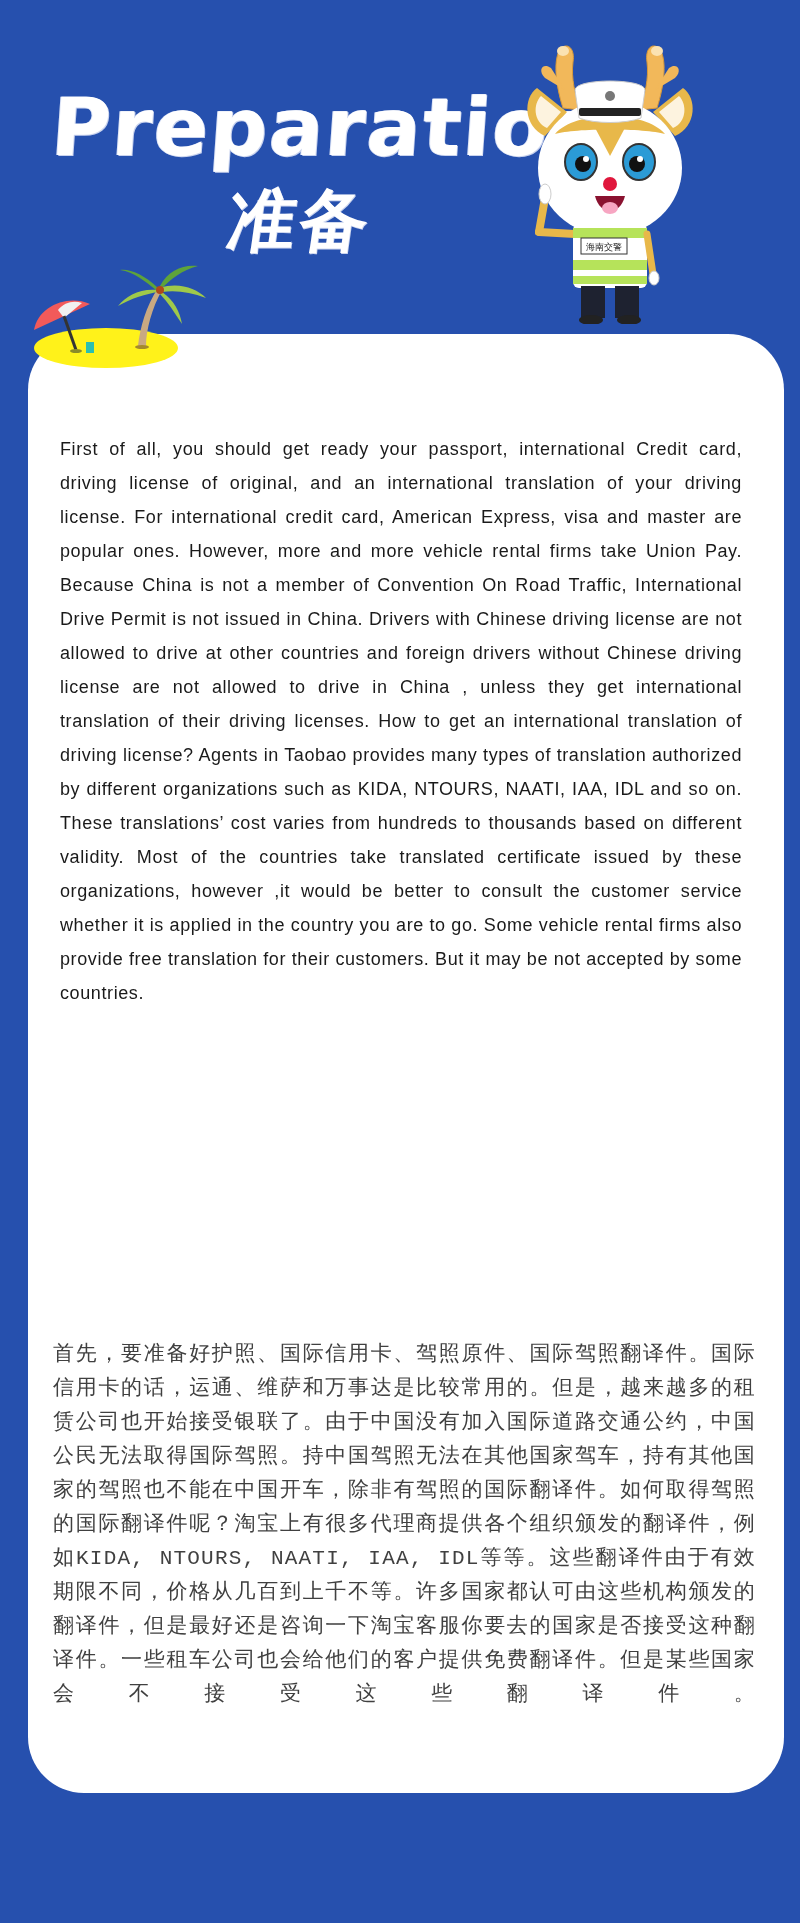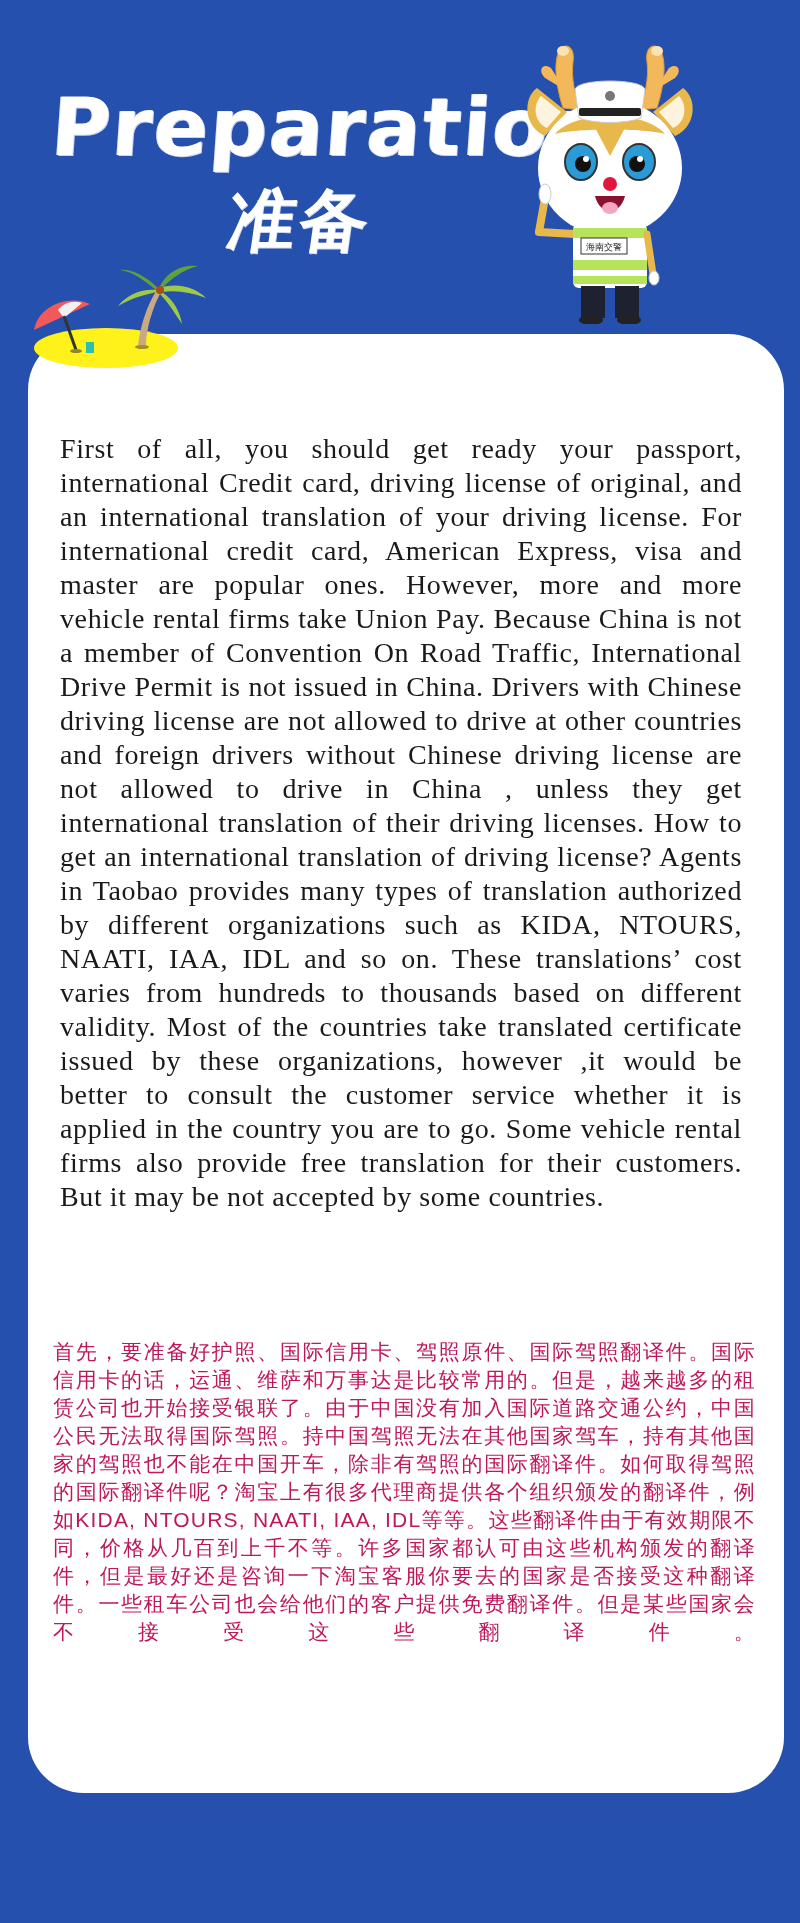--- a/index.html
+++ b/index.html
@@ -69,40 +69,40 @@
       background: #ffffff;
       border-radius: 56px;
       z-index: 2;
     }
     .para-en {
       position: absolute;
       left: 32px;
       top: 98px;
       width: 682px;
       margin: 0;
-      font-family: Liberation Serif, serif;
-      font-size: 28px;
+      font-family: Liberation Sans, sans-serif;
+      font-size: 18px;
       line-height: 34px;
       letter-spacing: 0.6px;
       color: #1a1a1a;
       text-align: justify;
       text-align-last: left;
       hyphens: none;
     }
     .para-zh {
       position: absolute;
       left: 25px;
       top: 1004px;
       width: 703px;
       margin: 0;
-      font-family: Liberation Sans, sans-serif;
+      font-family: Liberation Mono, monospace;
       font-size: 21px;
-      line-height: 28px;
+      line-height: 34px;
       letter-spacing: 1.2px;
-      color: #be185d;
+      color: #404040;
       text-align: justify;
       text-align-last: justify;
     }
   </style>
 </head>
 <body>
 
 <h1 class="title-en">Preparation</h1>
 <h2 class="title-zh">准备</h2>
 

